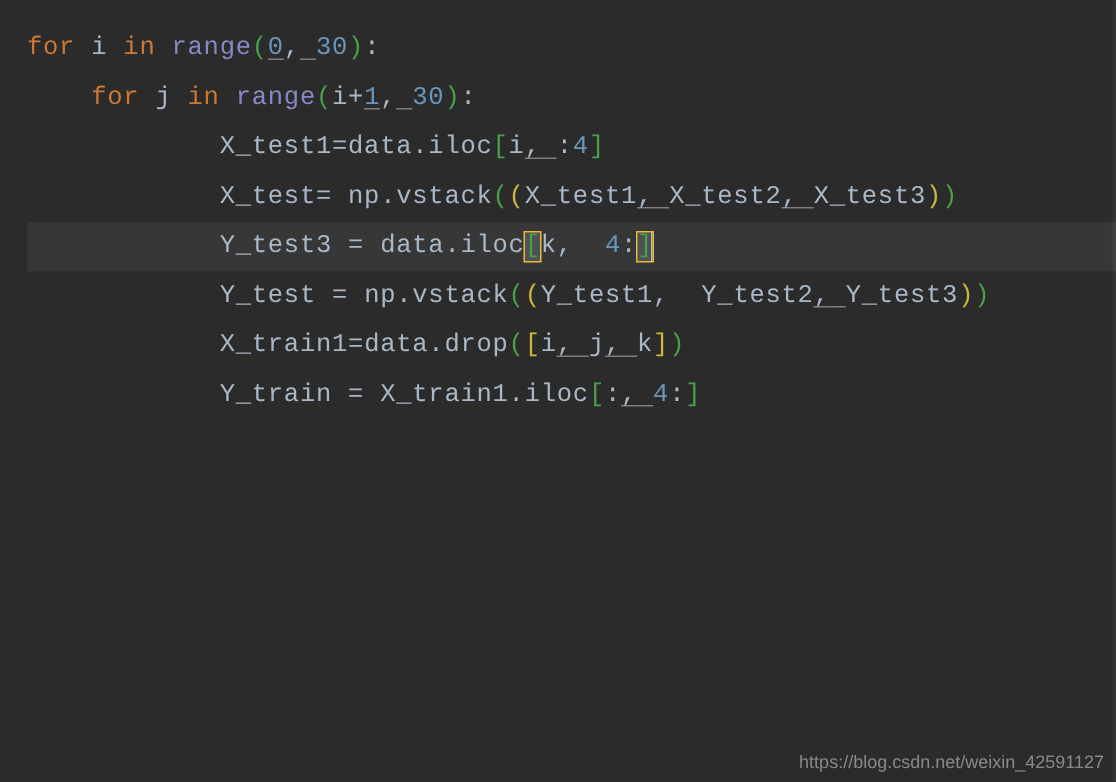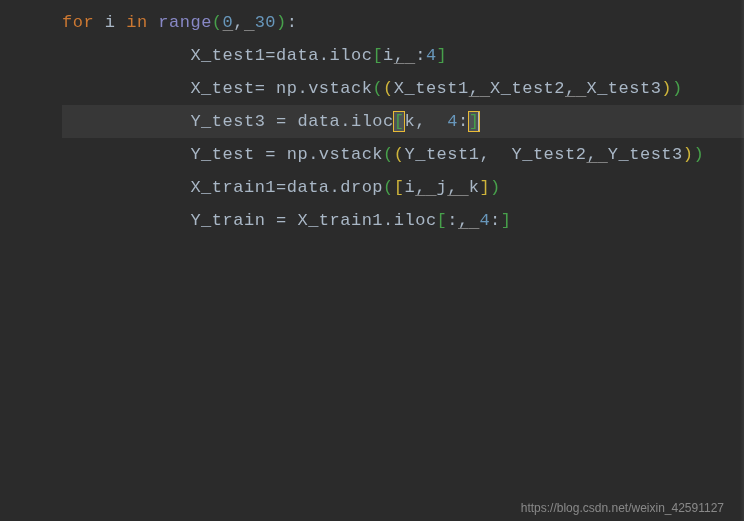--- a/index.html
+++ b/index.html
@@ -6,24 +6,23 @@
   body {
     background: #2b2b2b;
     width: 744px;
     height: 521px;
     overflow: hidden;
     font-family: "Courier New", Consolas, monospace;
     font-size: 17px;
     position: relative;
   }
   .editor {
-    padding: 6px 0 0 18px;
+    padding: 16px 0 0 18px;
     line-height: 33px;
     letter-spacing: 0.5px;
-    margin-left: 44px;
   }
   .line {
     white-space: pre;
     position: relative;
   }
   .line.highlighted {
     background: rgba(255,255,255,0.06);
   }
   .kw { color: #cc7832; }
   .id { color: #a9b7c6; }
@@ -40,41 +39,42 @@
     display: inline-block;
     width: 1px;
     height: 20px;
     background: #bbbbbb;
     vertical-align: middle;
     margin-left: -1px;
   }
   .param-u { text-decoration: underline; text-decoration-color: #808080; text-underline-offset: 3px; }
   .watermark {
     position: absolute;
-    right: 20px;
+    right: 8px;
     bottom: 6px;
     color: #b0b0b0;
     font-family: Arial, sans-serif;
     font-size: 12px;
     opacity: 0.7;
   }
   .r-border {
     position: absolute;
     right: 0; top: 0; bottom: 0;
     width: 4px;
     background: linear-gradient(to left, rgba(255,255,255,0.06), transparent);
   }
 </style>
 </head>
 <body>
 
 <div class="editor">
 
 <div class="line"><span class="kw">for</span> <span class="id">i</span> <span class="kw">in</span> <span class="fn">range</span><span class="br-g">(</span><span class="num param-u">0</span><span class="op">,</span><span class="op param-u"> </span><span class="num">30</span><span class="br-g">)</span><span class="op">:</span></div>
 
+<div class="line">    <span class="kw">for</span> <span class="id">j</span> <span class="kw">in</span> <span class="fn">range</span><span class="br-g">(</span><span class="id">i</span><span class="op">+</span><span class="num param-u">1</span><span class="op">,</span><span class="op param-u"> </span><span class="num">30</span><span class="br-g">)</span><span class="op">:</span></div>
 
 
 <div class="line">            <span class="id">X_test1</span><span class="op">=</span><span class="id">data</span><span class="op">.</span><span class="id">iloc</span><span class="br-g">[</span><span class="id">i</span><span class="op param-u">,</span><span class="op param-u"> </span><span class="op">:</span><span class="num">4</span><span class="br-g">]</span></div>
 
 
 
 <div class="line">            <span class="id">X_test</span><span class="op">=</span><span> </span><span class="id">np</span><span class="op">.</span><span class="id">vstack</span><span class="br-g">(</span><span class="br-y">(</span><span class="id">X_test1</span><span class="op param-u">,</span><span class="op param-u"> </span><span class="id">X_test2</span><span class="op param-u">,</span><span class="op param-u"> </span><span class="id">X_test3</span><span class="br-y">)</span><span class="br-g">)</span></div>
 
 
 

